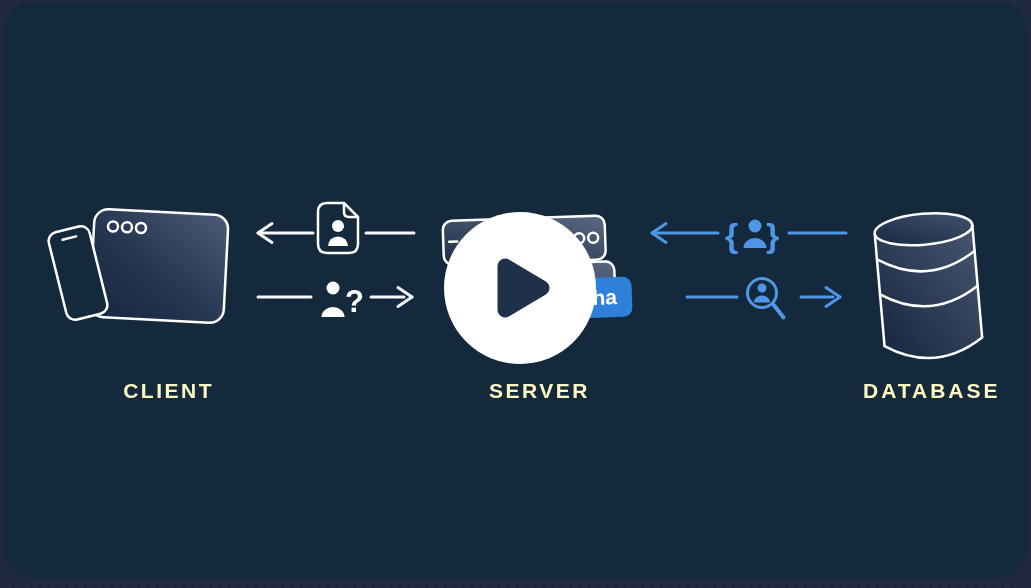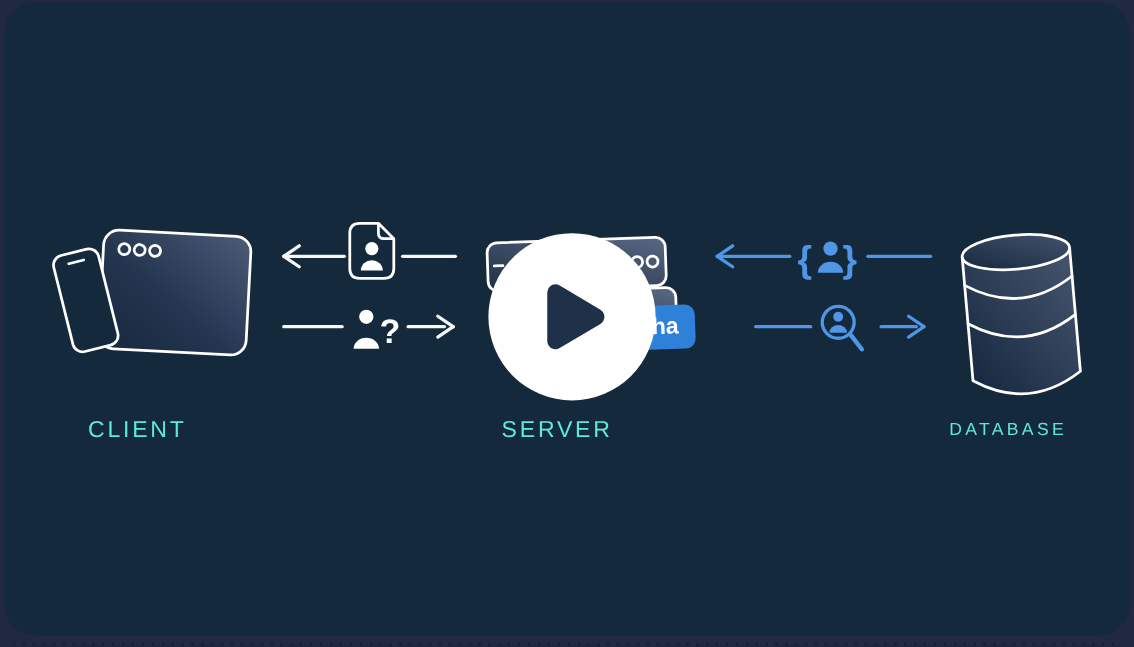--- a/index.html
+++ b/index.html
@@ -13,26 +13,26 @@
     background:#15293c;border-radius:28px;
   }
   .bottom-dots{
     position:absolute;left:12px;right:12px;bottom:1px;height:2px;
     background-image:repeating-linear-gradient(90deg,#131b2f 0 2px,transparent 2px 9px);
     opacity:.85;
   }
   .art{position:absolute;left:0;top:0;z-index:1;}
   .node-label{
     position:absolute;top:379px;height:24px;width:134px;
-    color:#5eead4;font-size:21px;font-weight:400;letter-spacing:2.5px;
-    text-align:left;line-height:24px;
+    color:#fef9c3;font-size:21px;font-weight:700;letter-spacing:2.5px;
+    text-align:right;line-height:24px;
   }
   .label-client{left:80px;}
   .label-server{left:456px;}
-  .label-database{left:863px;letter-spacing:3px;font-size:16px;}
+  .label-database{left:863px;letter-spacing:3px;font-size:21px;}
   .server-badge{
     position:absolute;left:548px;top:278px;width:84px;height:40px;
     background:#2f80d9;border-radius:9px;z-index:2;
     transform:rotate(-2deg);
     color:#ffffff;font-size:21px;font-weight:700;
     display:flex;align-items:center;justify-content:flex-end;
     padding-right:15px;box-sizing:border-box;
   }
   .play-button{
     position:absolute;left:444px;top:212px;width:152px;height:152px;

